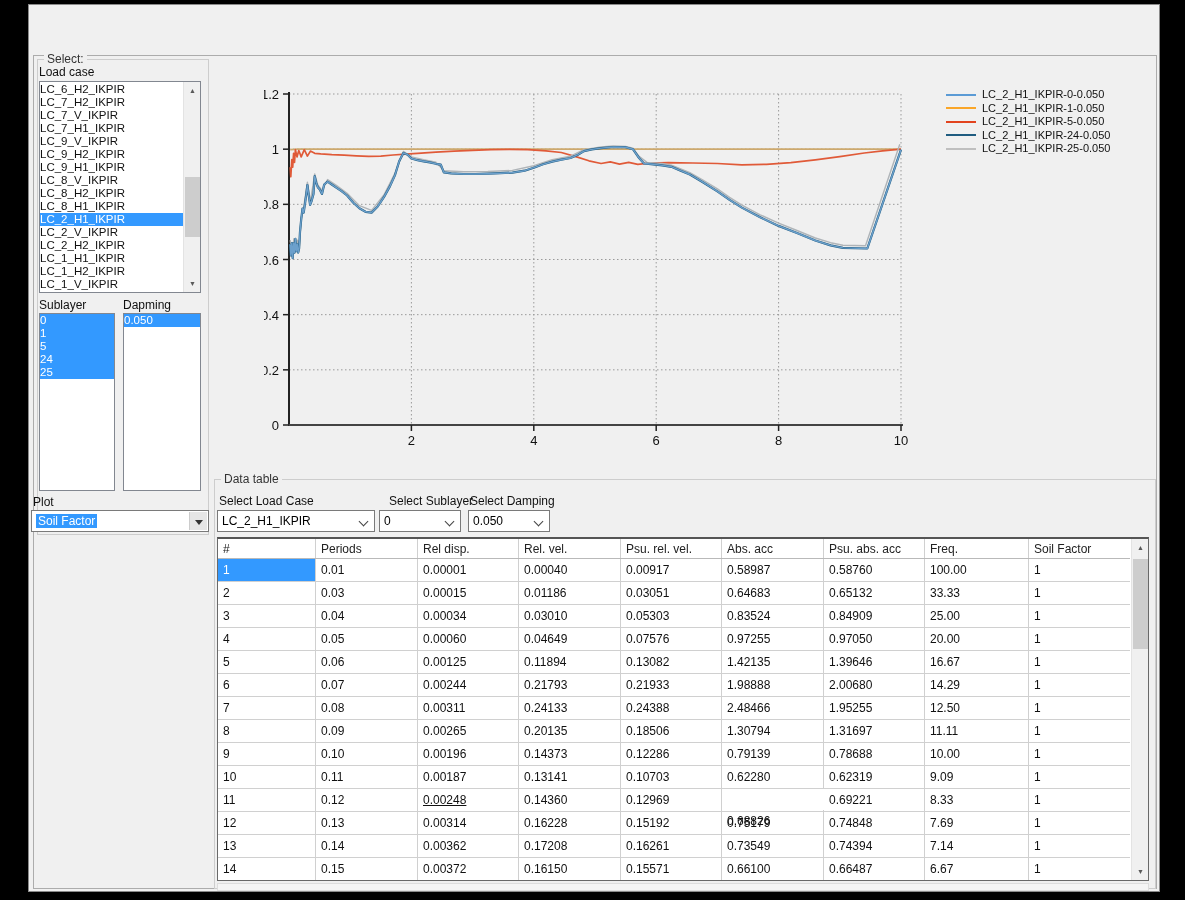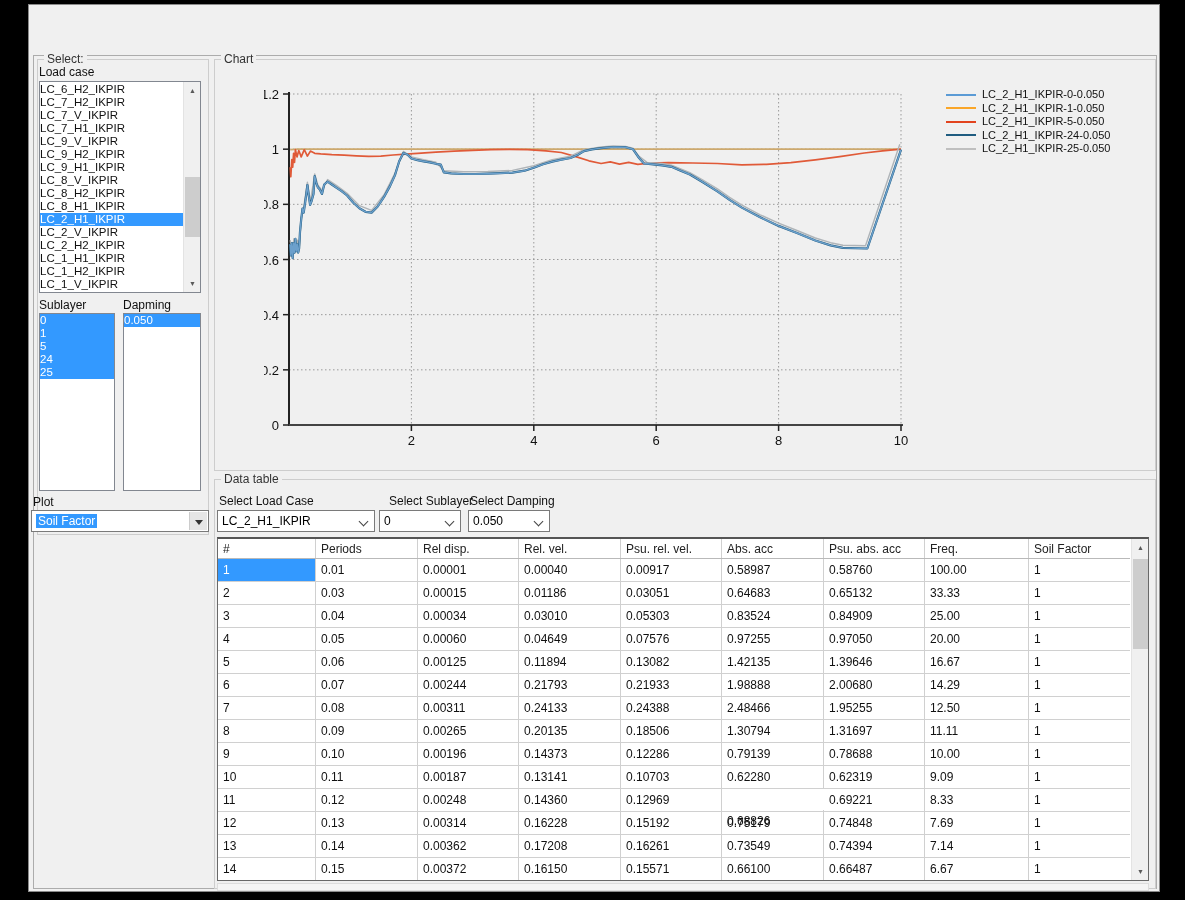--- a/index.html
+++ b/index.html
@@ -117,23 +117,20 @@
   <div class="listbox" style="left:94px; top:308px; width:78px; height:178px;" id="damp-list">
       <div class="lb-item sel">0.050</div>
     </div>
 
   <div class="label" style="left:4px; top:490px;">Plot</div>
   <div class="combo" style="left:2px; top:505px; width:178px; height:22px;">
     <span class="val hl">Soil Factor</span>
     <span class="ddbtn"></span>
   </div>
 
-  <div class="groupbox" style="left:185px; top:54px; width:942px; height:412px;">
-    <span class="gb-caption">Chart</span>
-  </div>
   <svg id="chart" style="position:absolute; left:235px; top:72px;" width="700" height="372">
       <line x1="25" y1="292.834" x2="637" y2="292.834" stroke="#9a9a9a" stroke-width="1" stroke-dasharray="1.5 2.5"></line>
       <line x1="25" y1="237.668" x2="637" y2="237.668" stroke="#9a9a9a" stroke-width="1" stroke-dasharray="1.5 2.5"></line>
       <line x1="25" y1="182.502" x2="637" y2="182.502" stroke="#9a9a9a" stroke-width="1" stroke-dasharray="1.5 2.5"></line>
       <line x1="25" y1="127.33600000000001" x2="637" y2="127.33600000000001" stroke="#9a9a9a" stroke-width="1" stroke-dasharray="1.5 2.5"></line>
       <line x1="25" y1="72.17000000000002" x2="637" y2="72.17000000000002" stroke="#9a9a9a" stroke-width="1" stroke-dasharray="1.5 2.5"></line>
       <line x1="25" y1="17.00400000000002" x2="637" y2="17.00400000000002" stroke="#9a9a9a" stroke-width="1" stroke-dasharray="1.5 2.5"></line>
       <line x1="147.4" y1="17.00400000000002" x2="147.4" y2="348" stroke="#9a9a9a" stroke-width="1" stroke-dasharray="1.5 2.5"></line>
       <line x1="269.8" y1="17.00400000000002" x2="269.8" y2="348" stroke="#9a9a9a" stroke-width="1" stroke-dasharray="1.5 2.5"></line>
       <line x1="392.20000000000005" y1="17.00400000000002" x2="392.20000000000005" y2="348" stroke="#9a9a9a" stroke-width="1" stroke-dasharray="1.5 2.5"></line>
@@ -318,21 +315,21 @@
           <div class="tcell" style="width: 102px;">0.13141</div>
           <div class="tcell" style="width: 101px;">0.10703</div>
           <div class="tcell" style="width: 102px;">0.62280</div>
           <div class="tcell" style="width: 101px;">0.62319</div>
           <div class="tcell" style="width: 104px;">9.09</div>
           <div class="tcell" style="width: 102px;">1</div>
         </div>
         <div class="trow" style="height: 23px;">
           <div class="tcell" style="width: 98px;">11</div>
           <div class="tcell" style="width: 102px;">0.12</div>
-          <div class="tcell" style="width: 101px;">0.00248</div>
+          <div class="tcell" style="width: 101px; text-decoration: underline;">0.00248</div>
           <div class="tcell" style="width: 102px;">0.14360</div>
           <div class="tcell" style="width: 101px;">0.12969</div>
           <div class="tcell" style="width: 102px; margin-top: 21px;">0.68826</div>
           <div class="tcell" style="width: 101px;">0.69221</div>
           <div class="tcell" style="width: 104px;">8.33</div>
           <div class="tcell" style="width: 102px;">1</div>
         </div>
         <div class="trow" style="height: 23px;">
           <div class="tcell" style="width: 98px;">12</div>
           <div class="tcell" style="width: 102px;">0.13</div>

